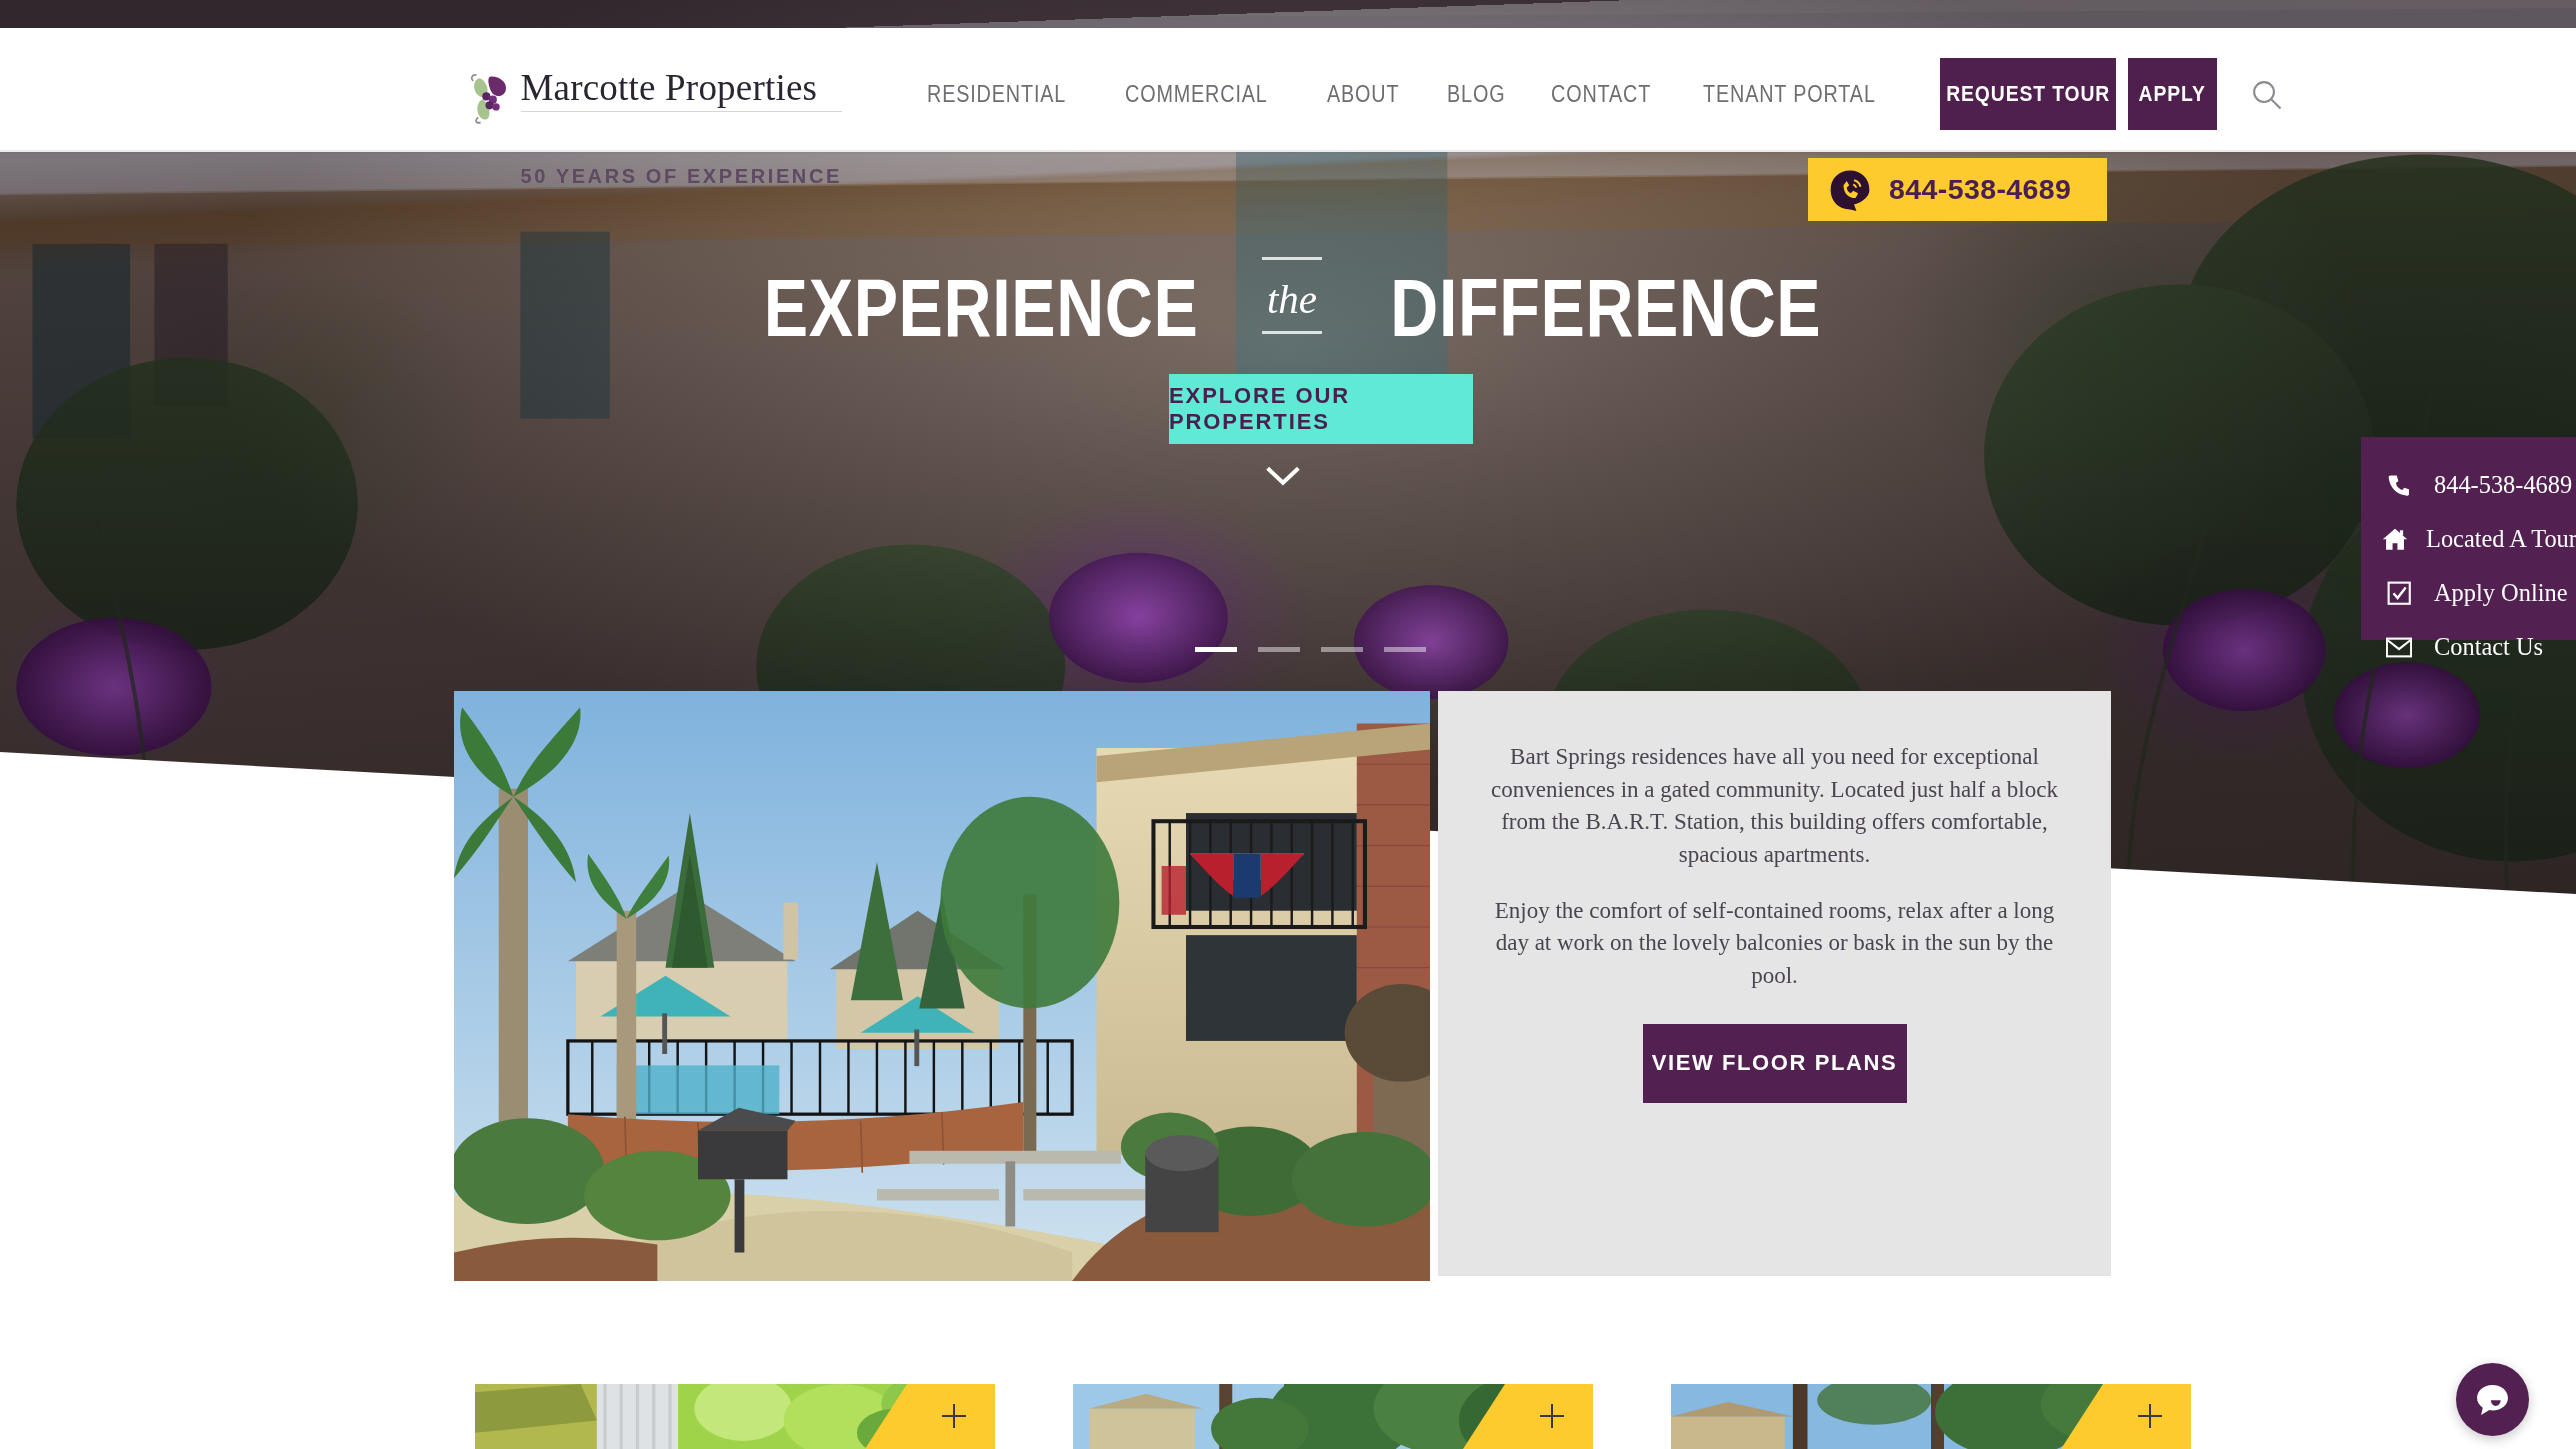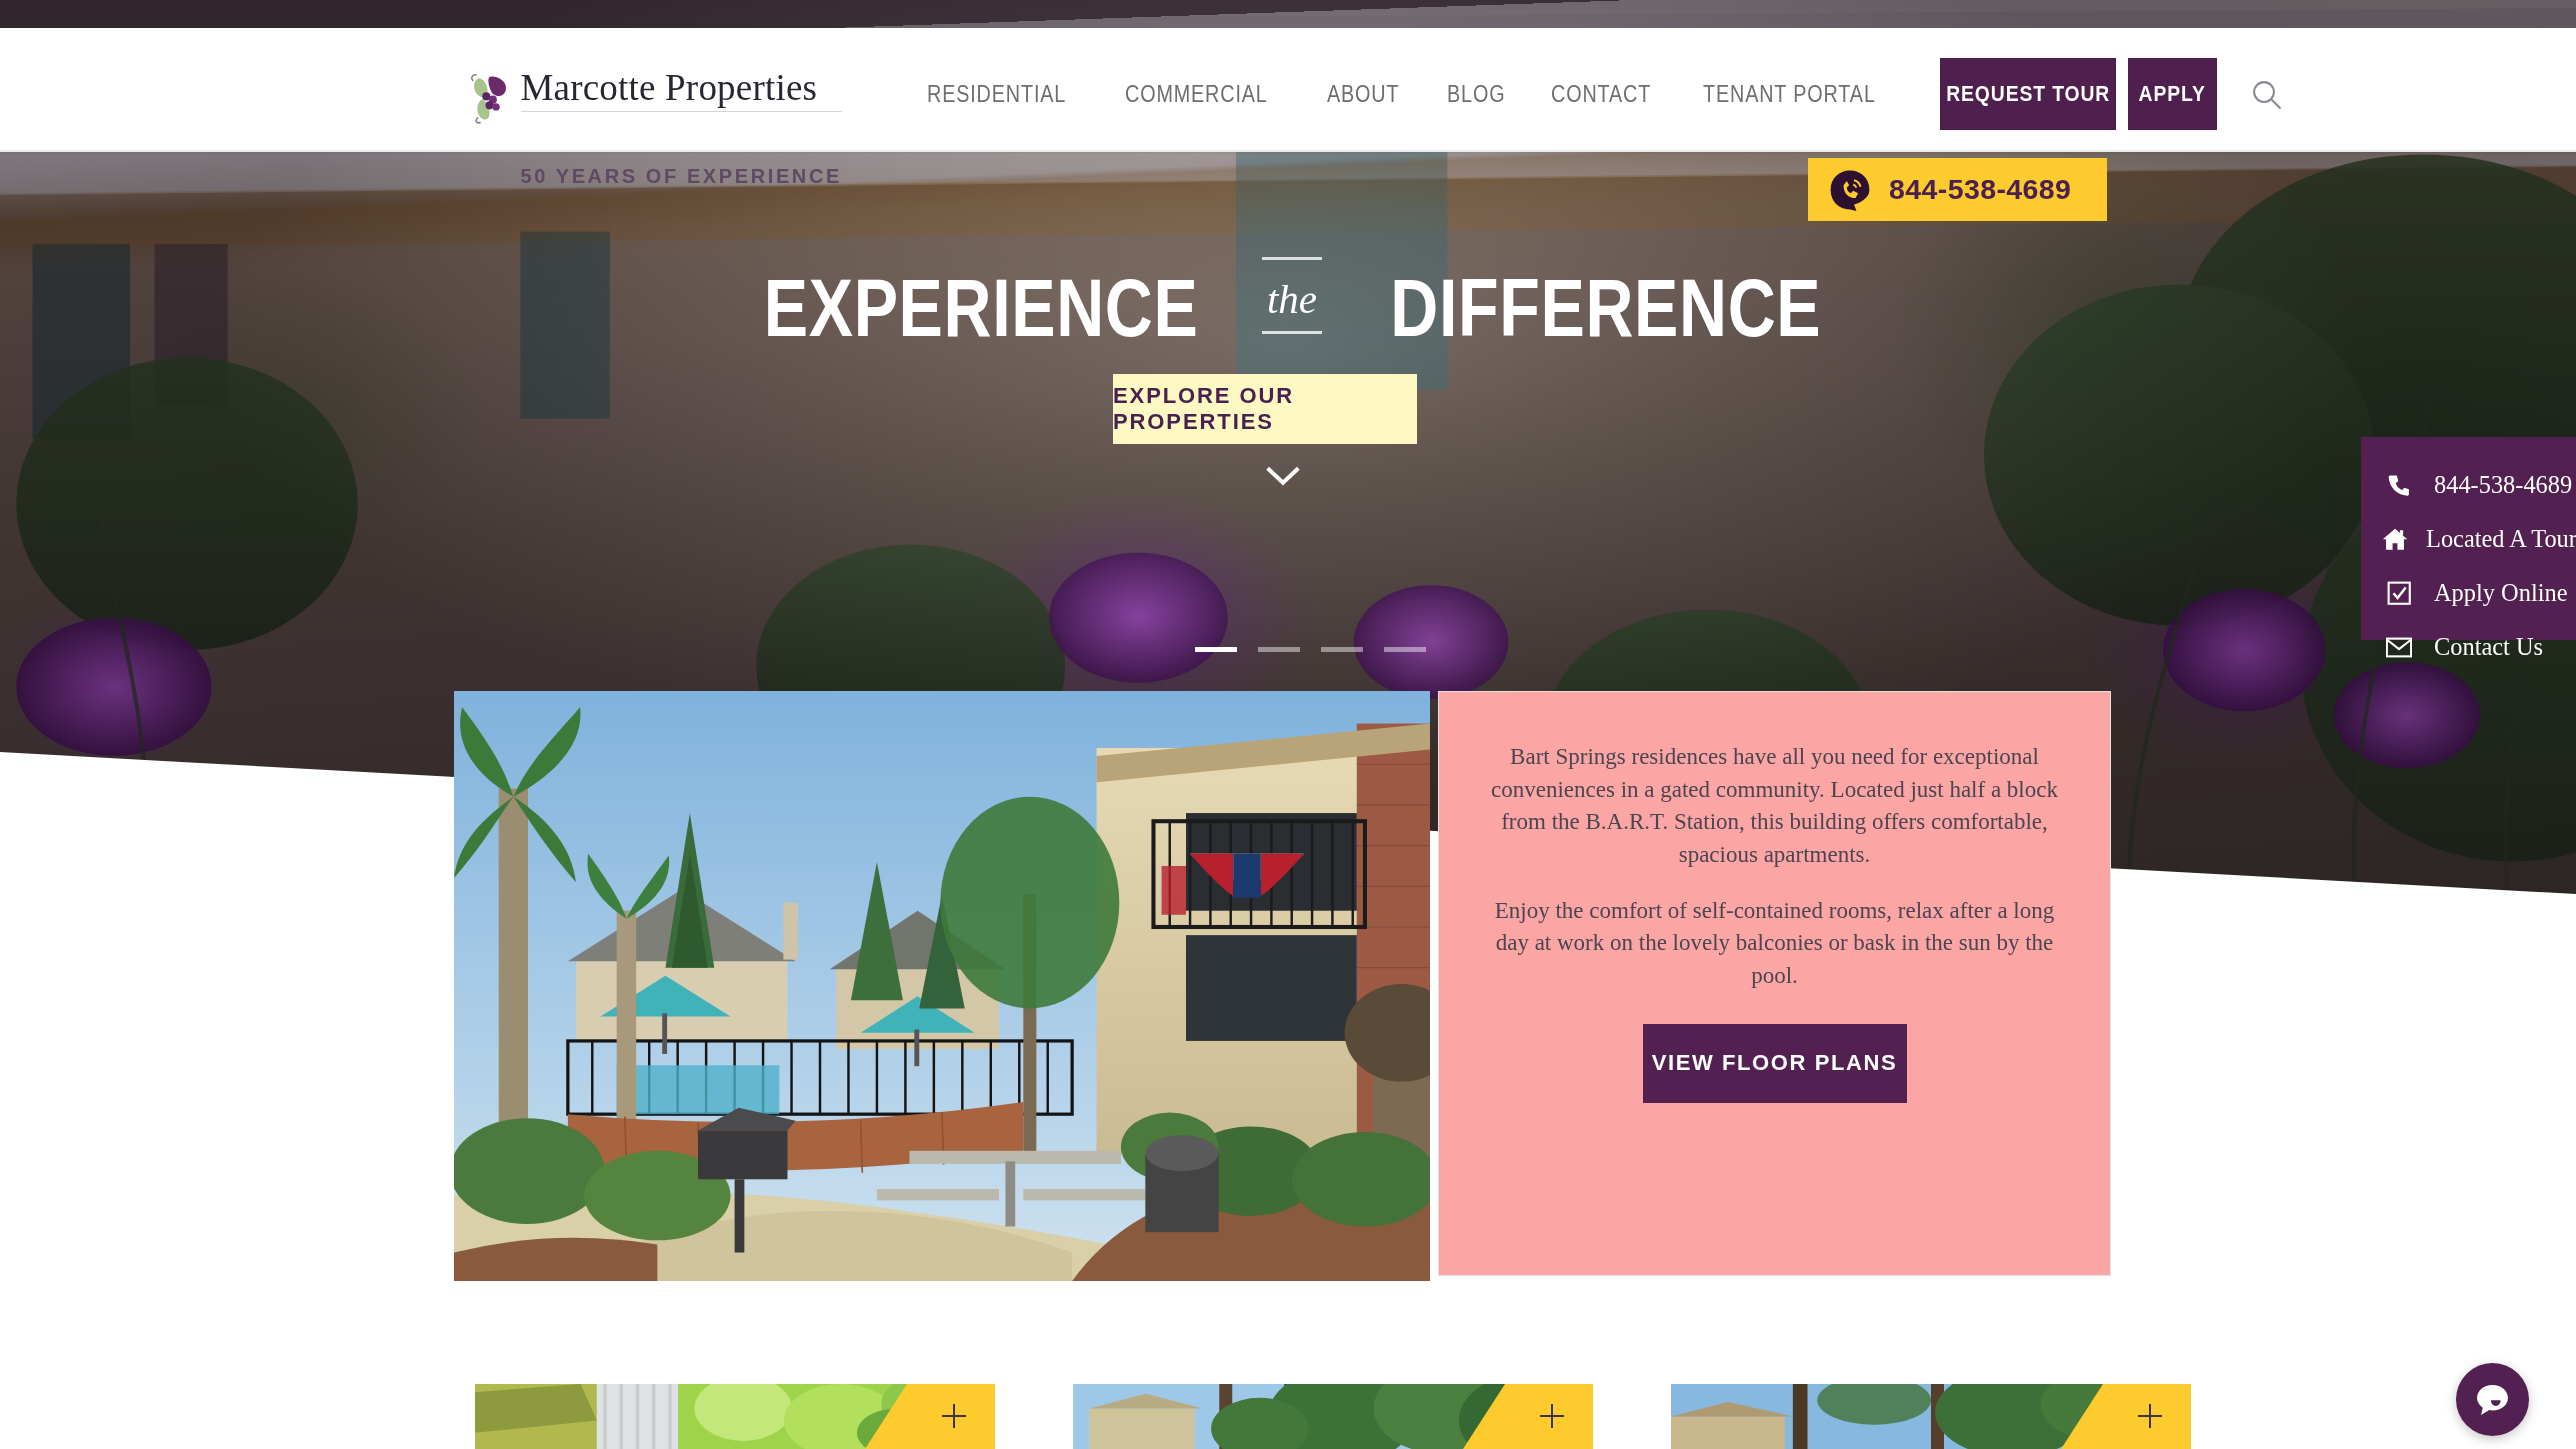--- a/index.html
+++ b/index.html
@@ -112,22 +112,22 @@
     font-style:italic; font-size:41px; color:#ffffff; margin:0 21px 0 16.3px;
     vertical-align:23px; padding:0 4.9px;
   }
   .hero-the:before,.hero-the:after{
     content:""; position:absolute; left:0; right:0; height:3.3px; background:rgba(255,255,255,.8);
   }
   .hero-the:before{ top:-18px; }
   .hero-the:after{ bottom:-11.4px; }
 
   .hero-cta{
-    position:absolute; left:1113px; top:374px; width:304px; height:70px;
-    background:#fef9c3; display:flex; align-items:center; justify-content:flex-end;
+    position:absolute; left:1169px; top:374px; width:304px; height:70px;
+    background:#5eead4; display:flex; align-items:center; justify-content:flex-end;
     cursor:pointer; z-index:30;
   }
   .hero-cta span{
     font-family:"Liberation Sans", sans-serif; font-weight:bold; font-size:22px;
     color:#4a2050; letter-spacing:1.9px;
   }
   .hero-chevron{
     position:absolute; left:1265px; top:465px; width:36px; height:21px; z-index:30; cursor:pointer;
   }
 
@@ -148,21 +148,21 @@
     font-family:"Liberation Serif", serif; font-size:24.4px; color:#ffffff; white-space:nowrap;
   }
 
   
   .prop-img{
     position:absolute; left:454px; top:691px; width:976px; height:590px; z-index:20;
     overflow:hidden; background:#9fb8cd;
   }
   .prop-card{
     position:absolute; left:1438px; top:691px; width:673px; height:585px; z-index:20;
-    background:#fca5a5; border:1.6px solid #e2e2e2;
+    background:#e5e5e5; border:1.6px solid #e2e2e2;
     display:flex; flex-direction:column; align-items:center; padding-top:49px;
   }
   .prop-p{
     font-family:"Liberation Serif", serif; font-size:23px; color:#4a4550;
     line-height:1.42; text-align:center; width:569px; margin-bottom:23px;
   }
   .prop-btn{
     margin-top:8px; width:264px; height:79px; background:#522152;
     display:flex; align-items:center; justify-content:center; cursor:pointer;
   }

